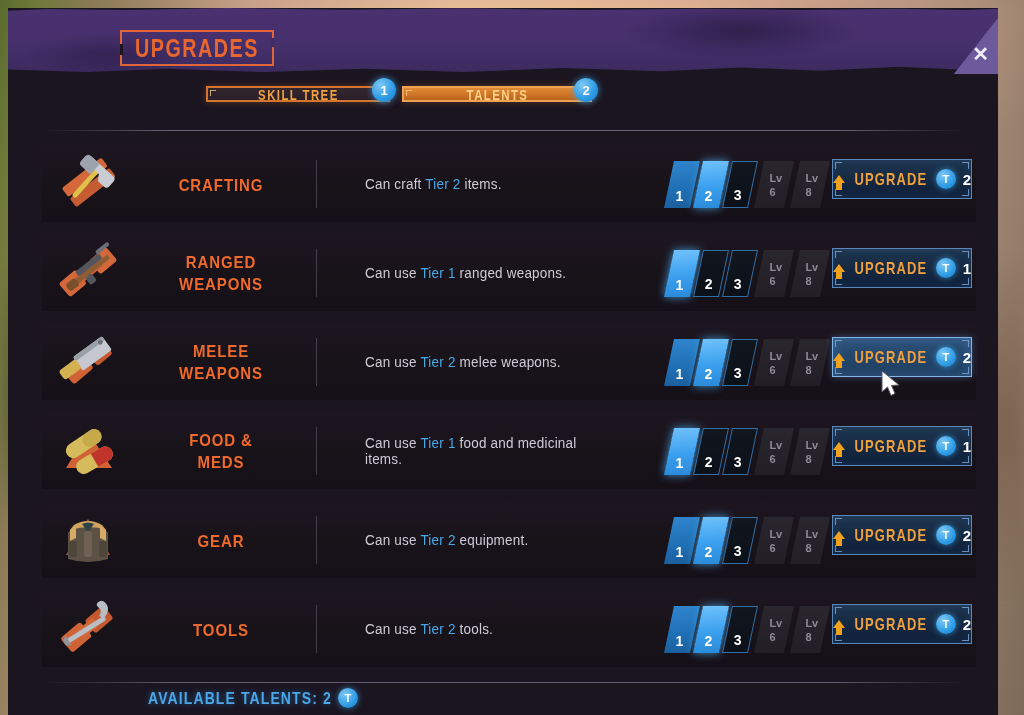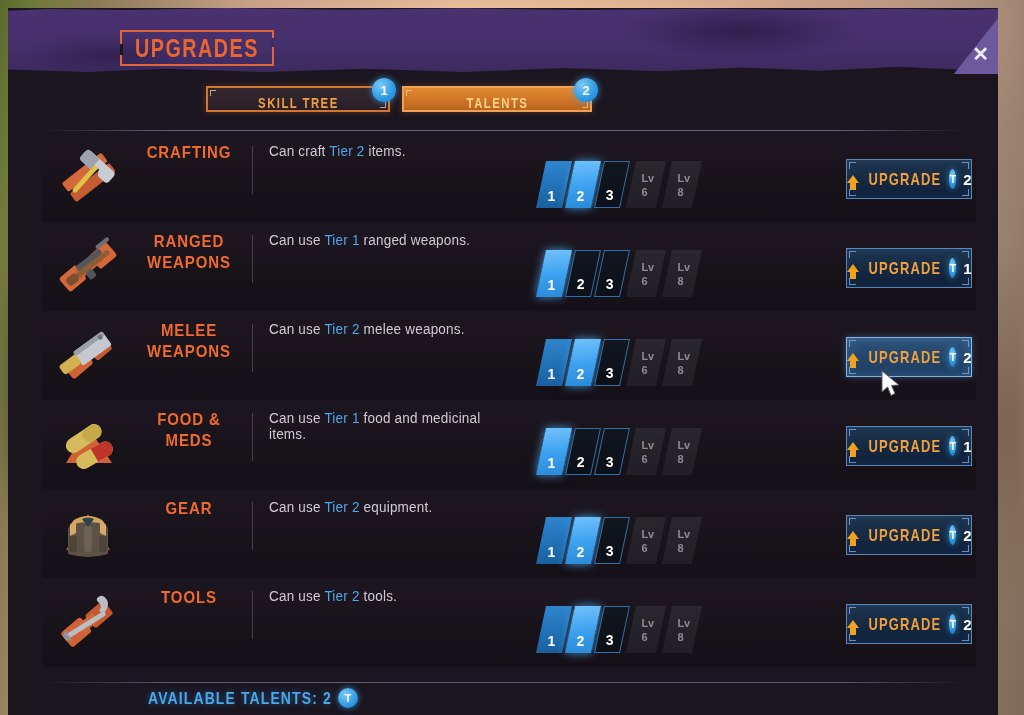--- a/index.html
+++ b/index.html
@@ -110,24 +110,24 @@
 
   
   #tabbar {
     position: absolute;
     left: 0; top: 68px;
     width: 990px; height: 48px;
   }
   .tab {
     position: absolute;
     top: 10px;
-    height: 26px;
+    height: 16px;
     border: 2px solid #d2762f;
     background: linear-gradient(180deg, #33262f 0%, #2a1f29 100%);
-    display: flex; align-items: flex-end; justify-content: center;
+    display: flex; align-items: flex-start; justify-content: center;
     cursor: pointer;
     box-shadow: 0 0 7px rgba(210,110,45,.35);
   }
   .tab.active {
     background: linear-gradient(180deg, #e08a33 0%, #cf7526 55%, #b8641d 100%);
     border-color: #f0a košt;
     border-color: #f0a254;
   }
   .tab-label {
     font-size: 12px;
@@ -176,20 +176,22 @@
   }
 
   
   #rows { position: absolute; left: 34px; top: 138px; width: 934px; }
   .row {
     position: relative;
     height: 76px;
     margin-bottom: 13px;
     background: linear-gradient(180deg, #1d1620 0%, #181219 50%, #150f17 100%);
     display: flex;
+    align-items: center;
+    gap: 32px;
   }
   .row-icon {
     width: 86px; height: 66px;
     margin-left: 6px;
     flex: 0 0 auto;
     position: relative;
   }
   .row-name {
     width: 110px;
     flex: 0 0 auto;
@@ -264,21 +266,21 @@
     display: block;
     font-size: 11px; font-weight: 700; color: #8d8a95;
     line-height: 14px;
     font-family: "Liberation Sans Narrow", "Liberation Sans", sans-serif;
   }
 
   
   .upgrade-btn {
     position: absolute;
     right: 4px; top: 13px;
-    width: 126px; height: 40px;
+    width: 140px; height: 40px;
     border: 1px solid #5b86b8;
     background: linear-gradient(180deg, #1d3category 0%, #14253a 100%);
     background: linear-gradient(180deg, #1e354f 0%, #142740 60%, #10203a 100%);
     display: flex; align-items: center; justify-content: center;
     gap: 7px;
     cursor: pointer;
     box-shadow: inset 0 0 10px rgba(60,120,190,.18);
   }
   .upgrade-btn.hover {
     background: linear-gradient(180deg, #2a4e75 0%, #23456a 60%, #1c3a5c 100%);

